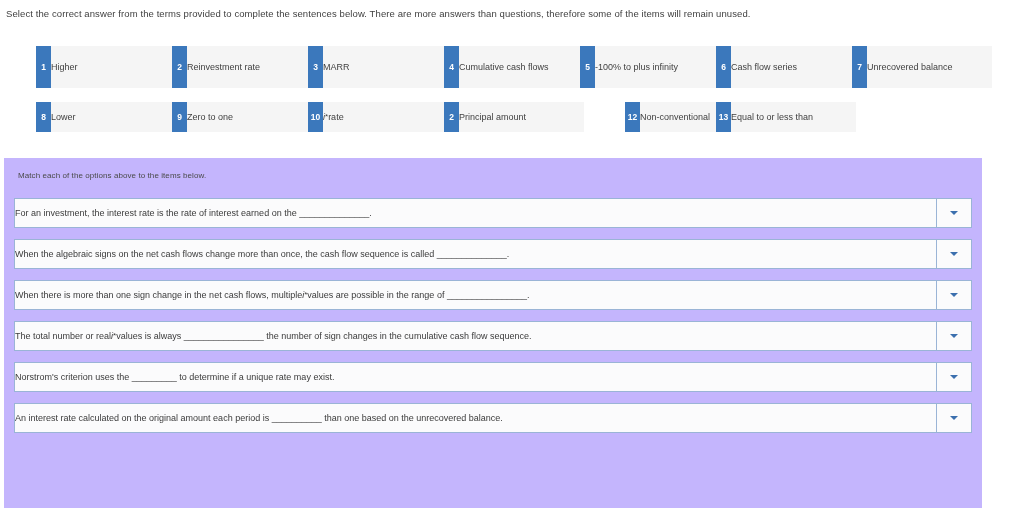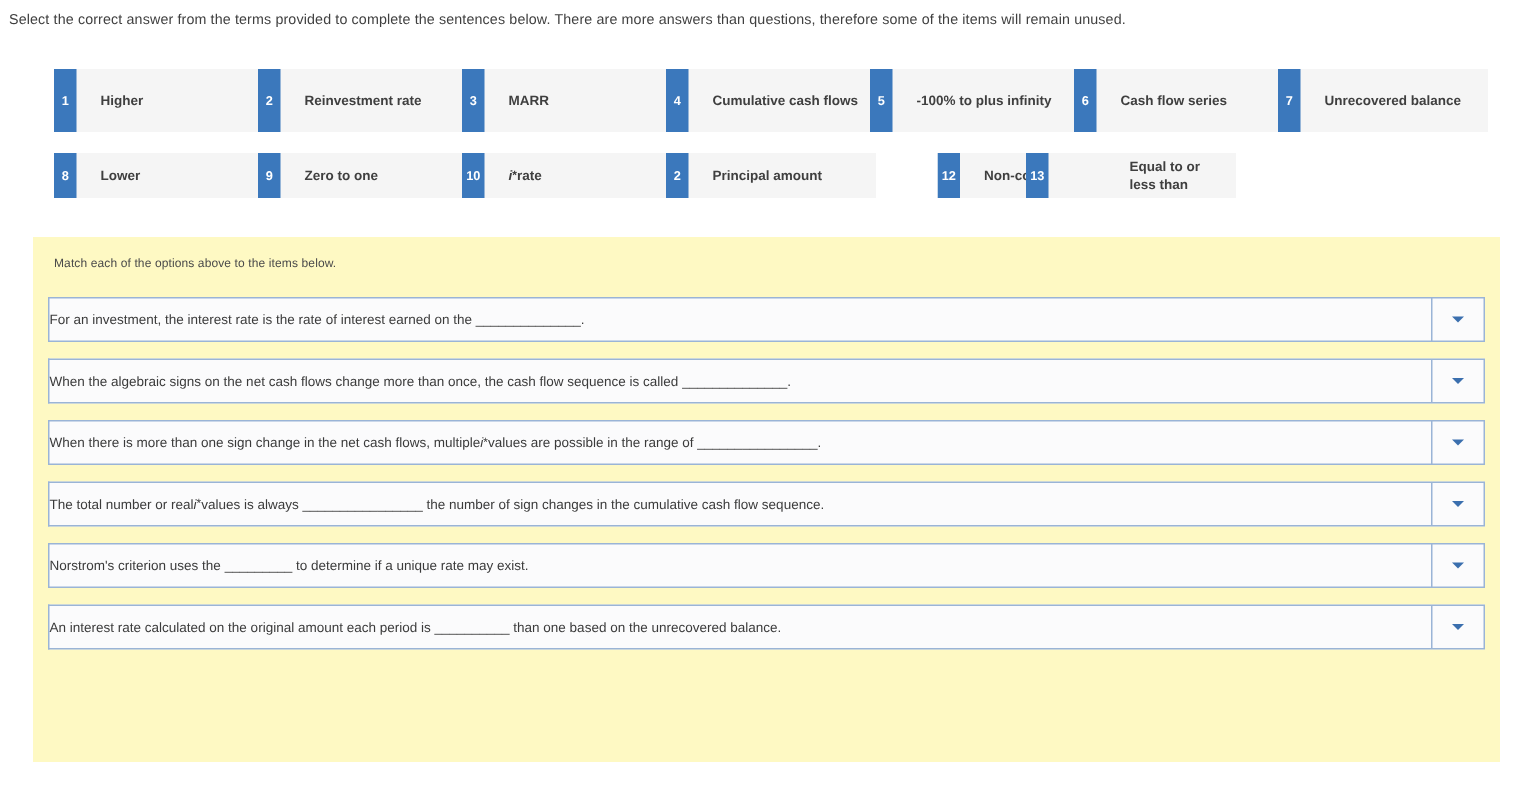--- a/index.html
+++ b/index.html
@@ -59,62 +59,60 @@
     font-weight: bold;
     display: flex;
     align-items: center;
     justify-content: center;
     letter-spacing: 0;
   }
   .tile-label {
     flex: 1;
     display: flex;
     align-items: center;
-    padding-left: 16px;
     padding-right: 6px;
     font-size: 9px;
     line-height: 12px;
     color: #3f3f3f;
-    font-weight: bold;
   }
 
   
   .t1 { left: 36px;  width: 140px; }
   .t2 { left: 172px; width: 140px; }
   .t3 { left: 308px; width: 140px; }
   .t4 { left: 444px; width: 140px; }
   .t5 { left: 580px; width: 140px; }
   .t6 { left: 716px; width: 140px; }
   .t7 { left: 852px; width: 140px; }
   
   .t8  { left: 36px;  width: 140px; }
   .t9  { left: 172px; width: 140px; }
   .t10 { left: 308px; width: 140px; }
   .t11 { left: 444px; width: 140px; }
   .t12 { left: 580px; width: 140px; margin-left: 45px; }
-  .t13 { left: 684px; width: 140px; gap: 38px; }
+  .t13 { left: 716px; width: 140px; }
 
   .terms-row.row2 .tile { height: 30px; }
   .terms-row.row2 { height: 30px; }
 
   sup.star {
     font-size: 8px;
     vertical-align: super;
     line-height: 0;
   }
   .ital { font-style: italic; }
 
   
   .match-panel {
     position: absolute;
-    left: 22px;
+    left: 4px;
     top: 158px;
     width: 978px;
     height: 350px;
-    background: #fef9c3;
+    background: #c4b5fd;
   }
   .match-hint {
     position: absolute;
     left: 14px;
     top: 13px;
     font-size: 8px;
     color: #4a4a4a;
     letter-spacing: 0.01em;
   }
   .questions {

